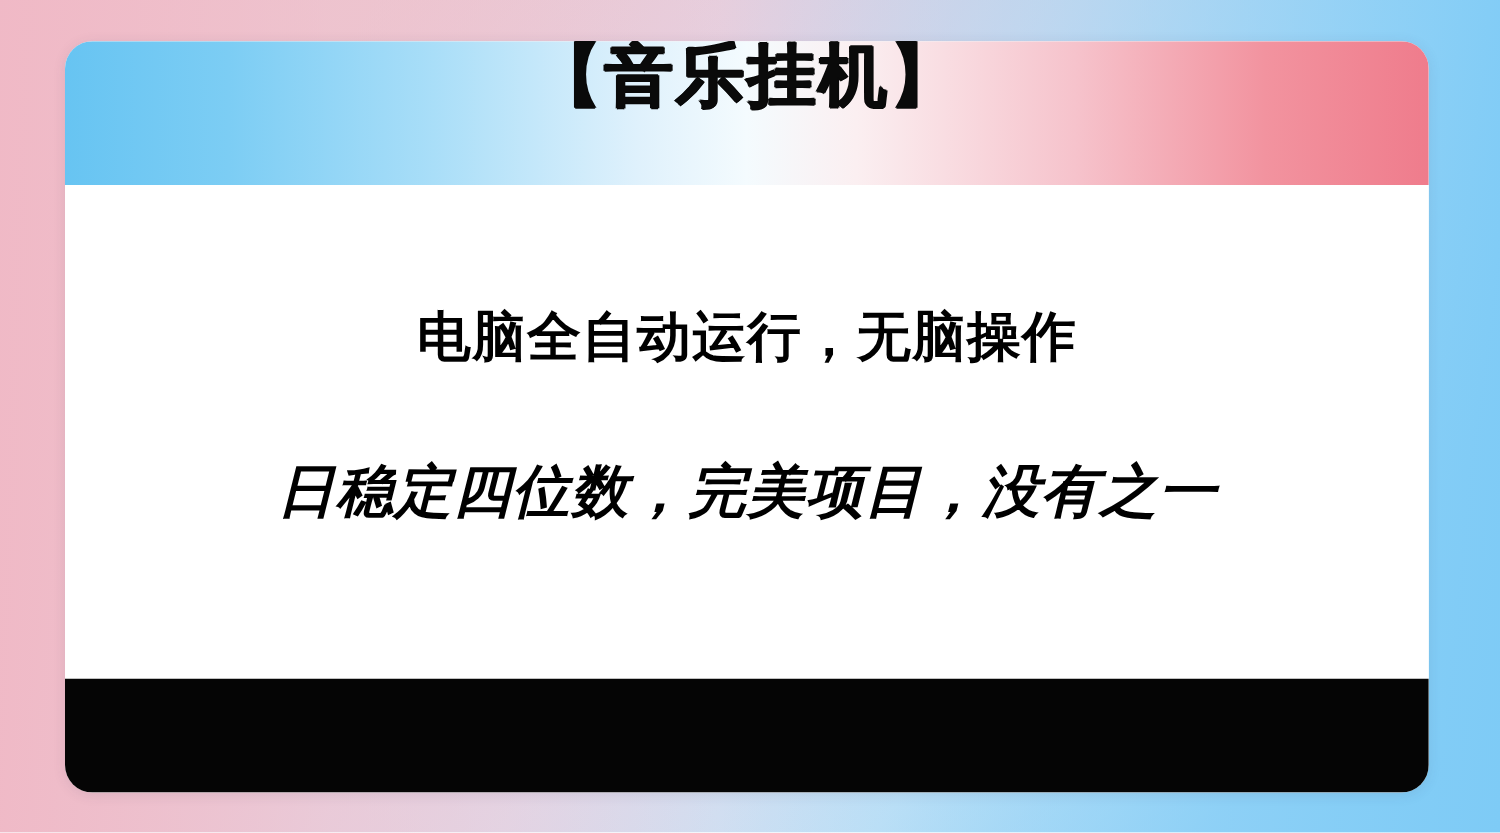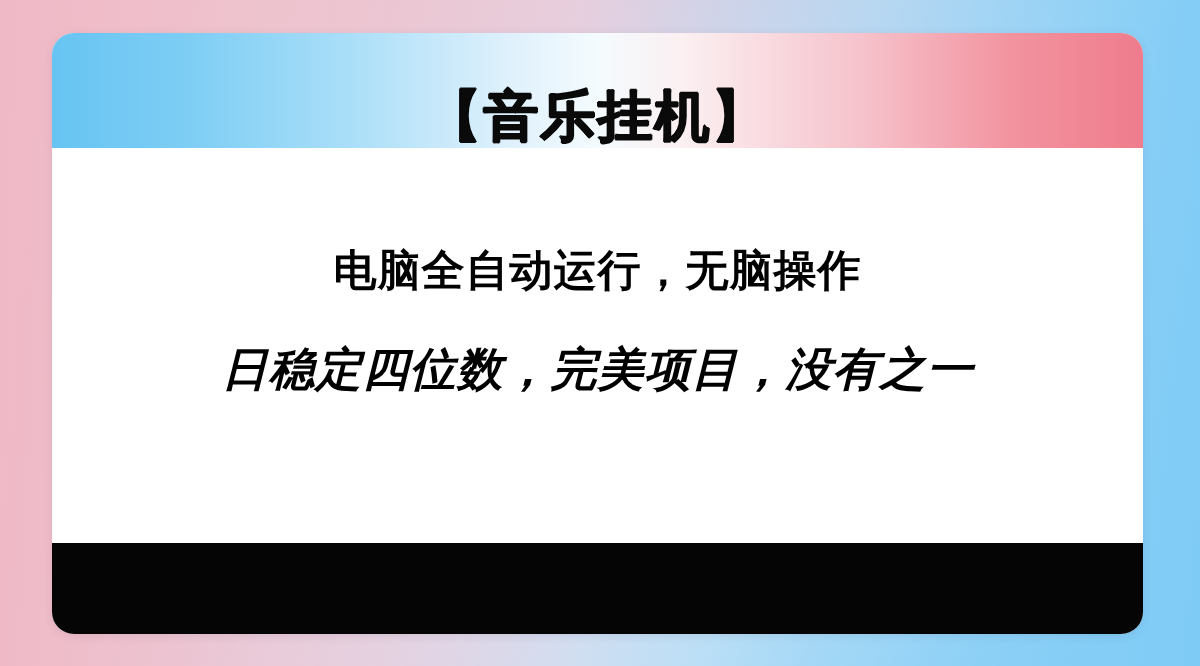--- a/index.html
+++ b/index.html
@@ -68,23 +68,22 @@
         #67c4f2 0%,
         #7ccdf4 12%,
         #a9def8 27%,
         #dff1fc 42%,
         #f4fbfe 50%,
         #fbeff1 58%,
         #f6c3cc 74%,
         #f2939f 88%,
         #ef7c8c 100%);
     display: flex;
-    align-items: flex-end;
+    align-items: flex-start;
     justify-content: center;
-    font-family: Liberation Mono, monospace;
   }
   .card-title {
     font-size: 55px;
     font-weight: 700;
     line-height: 1;
     color: #0a0a0a;
     letter-spacing: 2px;
     white-space: nowrap;
     text-shadow:
        1px 0 0 #0a0a0a, -1px 0 0 #0a0a0a,
@@ -106,21 +105,21 @@
     font-size: 43px;
     font-weight: 700;
     line-height: 1.05;
     color: #000000;
     white-space: nowrap;
     letter-spacing: 1px;
     -webkit-text-stroke: 3px #ffffff;
     paint-order: stroke fill;
     text-align: center;
   }
-  .body-line.line-1 { margin-bottom: 52px; text-align: right; }
+  .body-line.line-1 { margin-bottom: 76px; text-align: right; }
   .body-line.line-2 { font-size: 46px; font-style: italic; }
 
   
   .card-footer {
     flex: 0 0 91px;
     height: 91px;
     background: #050505;
   }
 </style>
 </head>

